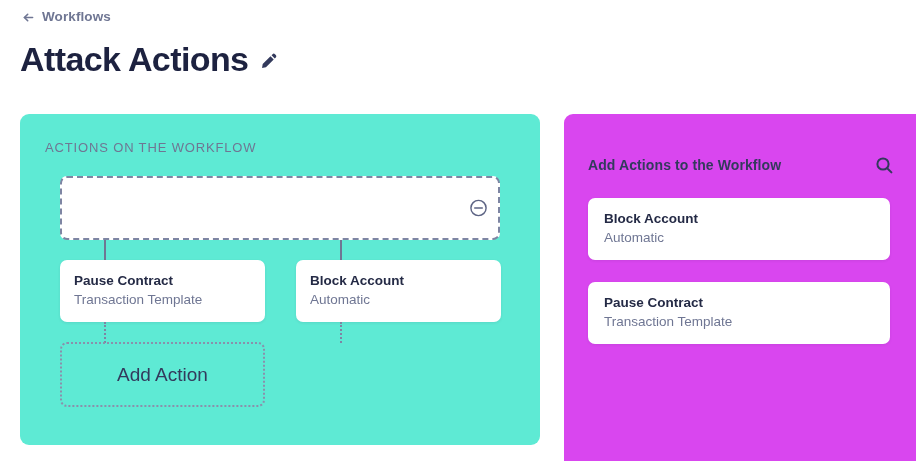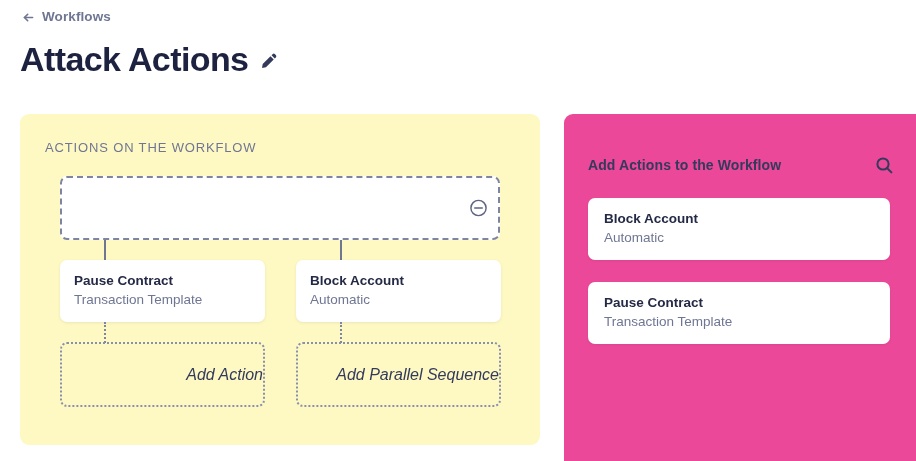--- a/index.html
+++ b/index.html
@@ -45,29 +45,29 @@
     letter-spacing: -0.6px;
     line-height: 42px;
   }
   .edit-pencil { width: 19px; height: 19px; display: block; cursor: pointer; color: #333a5c; margin-top: 4px;}
 
   
   .left-panel {
     position: absolute;
     left: 20px; top: 114px;
     width: 520px; height: 331px;
-    background: #fef9c3;
+    background: #5eead4;
     border-radius: 9px;
   }
 
   .right-panel {
     position: absolute;
     left: 564px; top: 114px;
     width: 352px; height: 347px;
-    background: #ec4899;
+    background: #d946ef;
     border-radius: 9px 0 0 0;
   }
 
   .section-label {
     position: absolute;
     left: 25px; top: 26px;
     font-size: 13px;
     font-weight: 400;
     letter-spacing: 0.85px;
     color: #6f7693;
@@ -128,26 +128,25 @@
     line-height: 19px;
   }
 
   
   .add-btn {
     position: absolute;
     width: 205px; height: 65px;
     border: 2px dotted #8a90ab;
     border-radius: 7px;
     background: transparent;
-    display: flex; align-items: center; justify-content: flex-end;
-    font-size: 16px;
+    display: flex; align-items: center; justify-content: center;
+    font-size: 19px;
     color: #333a5c;
     cursor: pointer;
     font-family: "Liberation Sans", sans-serif;
-    font-style: italic;
   }
 
   
   .rp-header {
     position: absolute;
     left: 24px; top: 41px;
     right: 22px;
     display: flex; align-items: center; justify-content: space-between;
   }
   .rp-title {
@@ -231,23 +230,20 @@
       <div class="flow-card" style="left:276px; top:146px;">
         <div class="c-title">Block Account</div>
         <div class="c-sub">Automatic</div>
       </div>
 
       <div class="conn-dotted" style="left:84px; top:208px; height:21px;"></div>
       <div class="conn-dotted" style="left:320px; top:208px; height:21px;"></div>
 
       <div class="add-btn" style="left:40px; top:228px;">
         <span>Add Action</span>
-      </div>
-      <div class="add-btn" style="left:276px; top:228px;">
-        <span>Add Parallel Sequence</span>
       </div>
 
     </div>
   </div>
 
   <div class="right-panel">
     <div class="rp-header">
       <span class="rp-title">Add Actions to the Workflow</span>
       <span class="search-icon">
         <svg viewBox="0 0 20 20" width="20" height="20" fill="none" stroke="currentColor" stroke-width="2" stroke-linecap="round">

